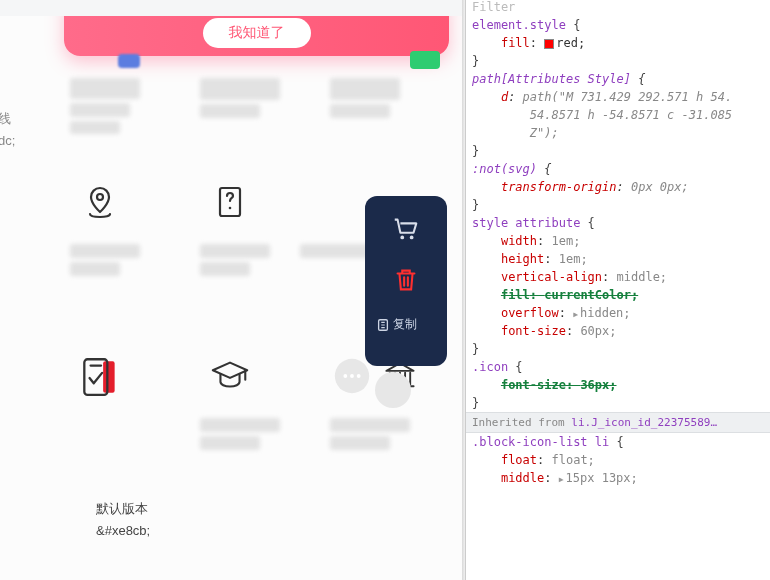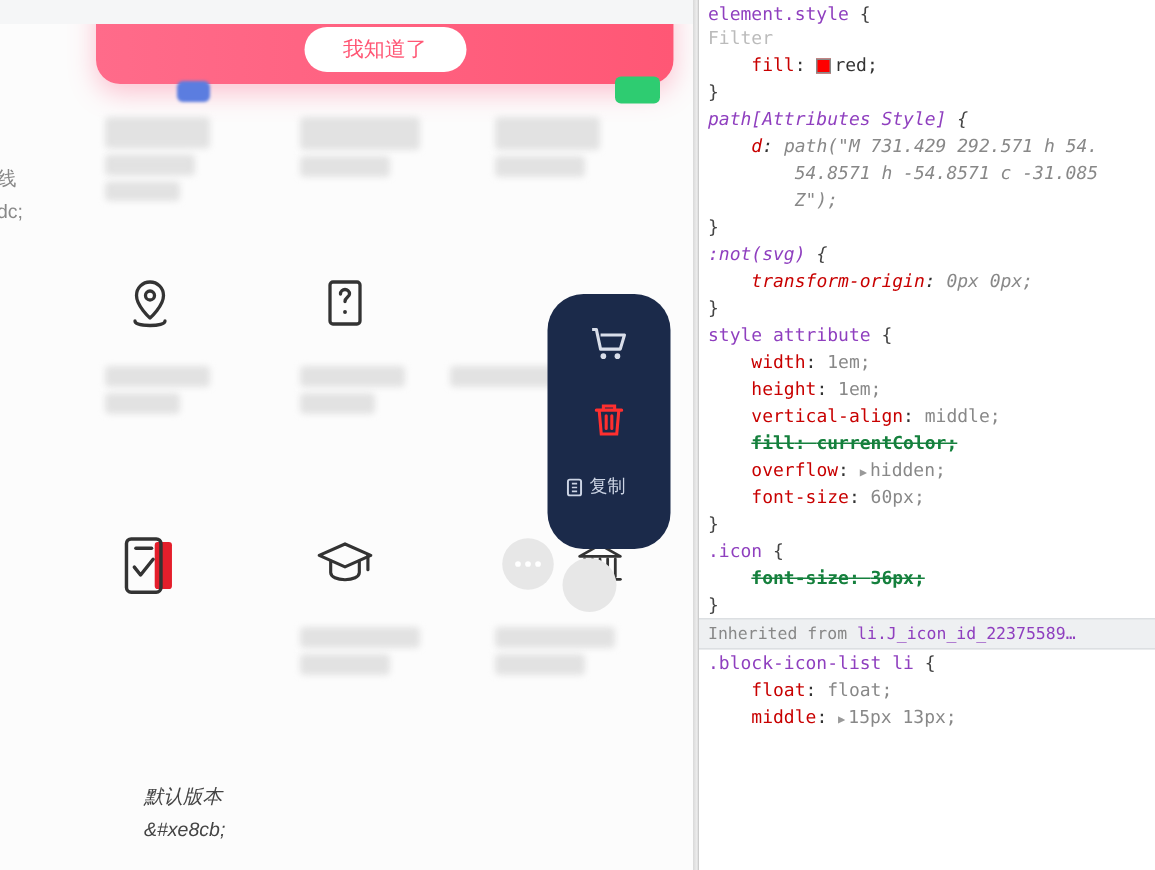--- a/index.html
+++ b/index.html
@@ -117,38 +117,37 @@
     filter: blur(2px);
     margin-top: 4px;
   }
   .w60{width:60px}.w70{width:70px}.w80{width:80px}.w50{width:50px}
 
   .dark-panel {
     position: absolute;
     left: 365px; top: 180px;
     width: 82px; height: 170px;
     background: #1b2a4a;
-    border-radius: 24px;
+    border-radius: 12px;
     display:flex;
     flex-direction:column;
     align-items:center;
     justify-content:flex-start;
     padding-top:18px;
     gap:18px;
     color:#ccd4e4;
   }
   .dark-panel .copy-label { font-size:12px; white-space:nowrap; overflow:hidden; width:72px; padding-left:6px; display:flex; align-items:center; gap:3px;}
 
   .meta-labels {
     position: absolute;
-    left: 96px; top: 504px;
+    left: 96px; top: 482px;
     font-size: 13px;
     color: #444;
     line-height: 22px;
-    font-style: italic;
   }
 
   
   .insp-line { padding: 2px 6px; white-space: pre; overflow:hidden; }
   .italic { font-style: italic; }
   .inherit-bar {
     background: #eef0f2;
     color: #888;
     padding: 3px 6px;
     font-size: 11px;
@@ -317,23 +316,23 @@
 
   <div class="meta-labels">
     <div>默认版本</div>
     <div>&amp;#xe8cb;</div>
   </div>
 </div>
 
 <div class="splitter"></div>
 
 <div class="inspector-pane">
+  <div class="insp-line" style="color:#bbb;padding-top:0">Filter</div>
+
   <div class="insp-line"><span class="sel">element.style</span> <span class="brace">{</span></div>
-
-  <div class="insp-line" style="color:#bbb;padding-top:0">Filter</div>
   <div class="insp-line">    <span class="prop">fill</span>: <span class="sw-red"></span><span>red</span>;</div>
   <div class="insp-line"><span class="brace">}</span></div>
 
   <div class="insp-line italic"><span class="sel">path[Attributes Style]</span> <span class="brace">{</span></div>
   <div class="insp-line italic">    <span class="prop">d</span>: <span class="v-gray">path("M 731.429 292.571 h 54.</span></div>
   <div class="insp-line italic">        <span class="v-gray">54.8571 h -54.8571 c -31.085</span></div>
   <div class="insp-line italic">        <span class="v-gray">Z");</span></div>
   <div class="insp-line"><span class="brace">}</span></div>
 
   <div class="insp-line italic"><span class="sel">:not(svg)</span> <span class="brace">{</span></div>

